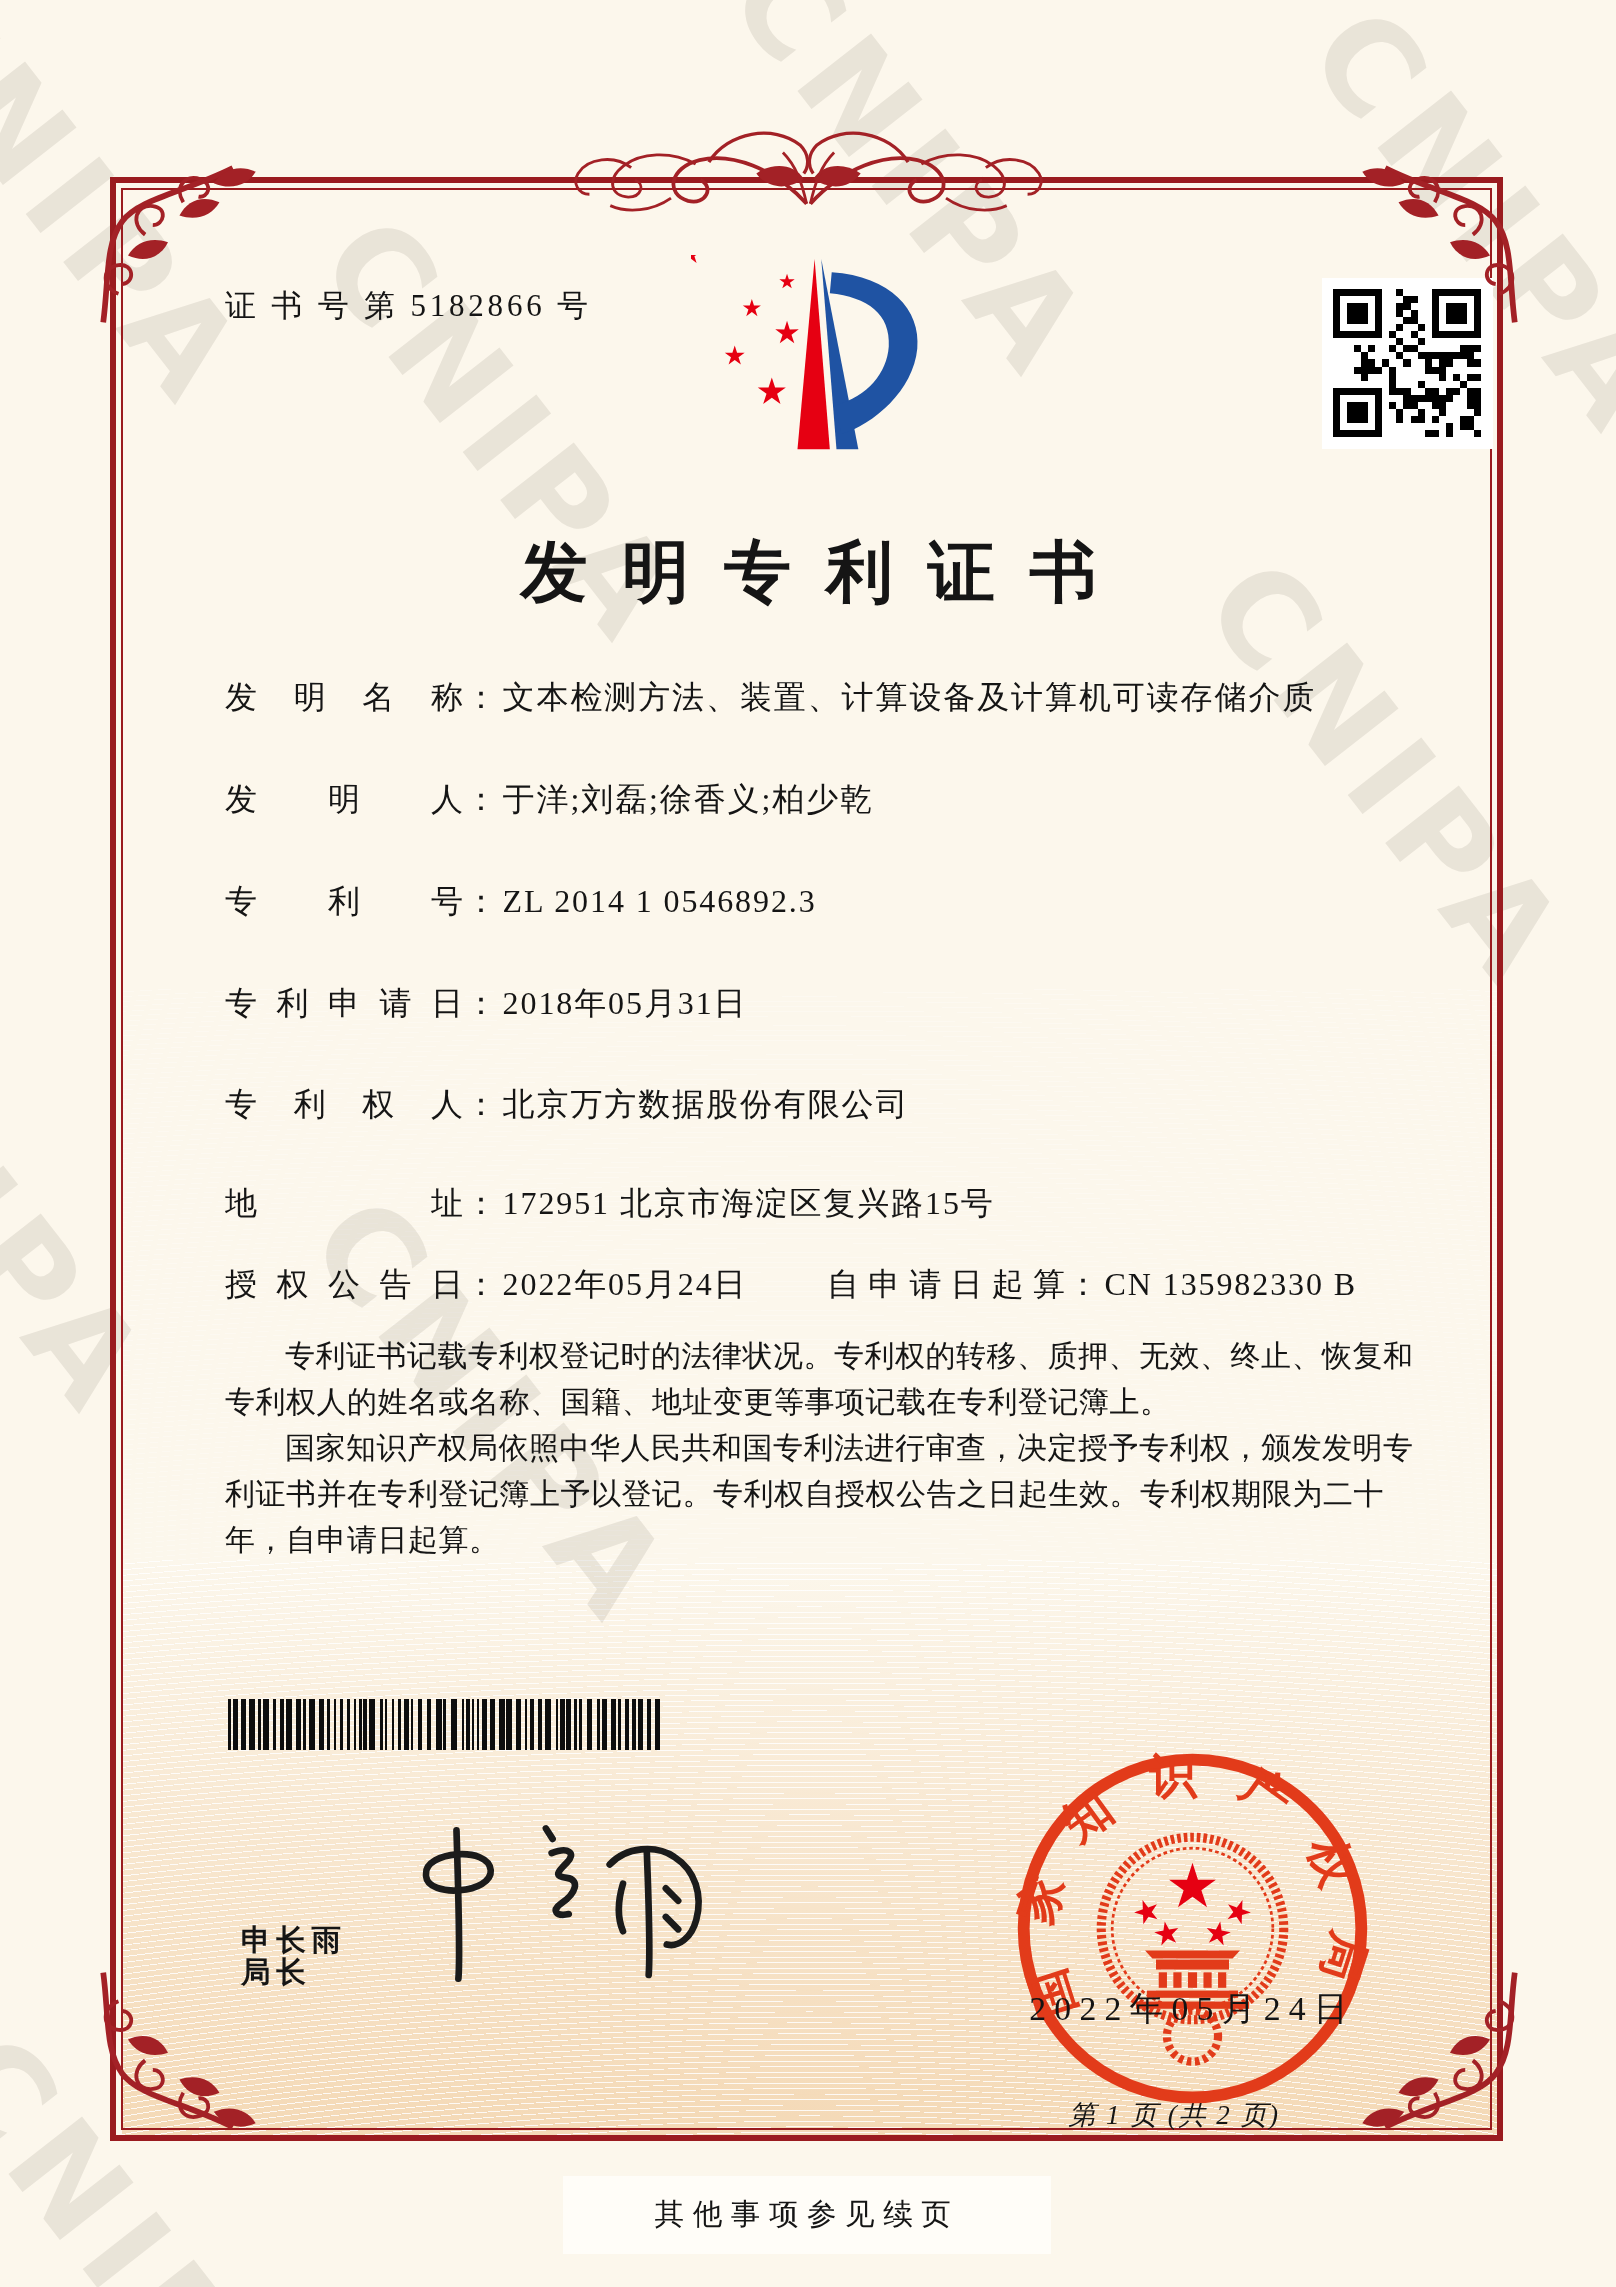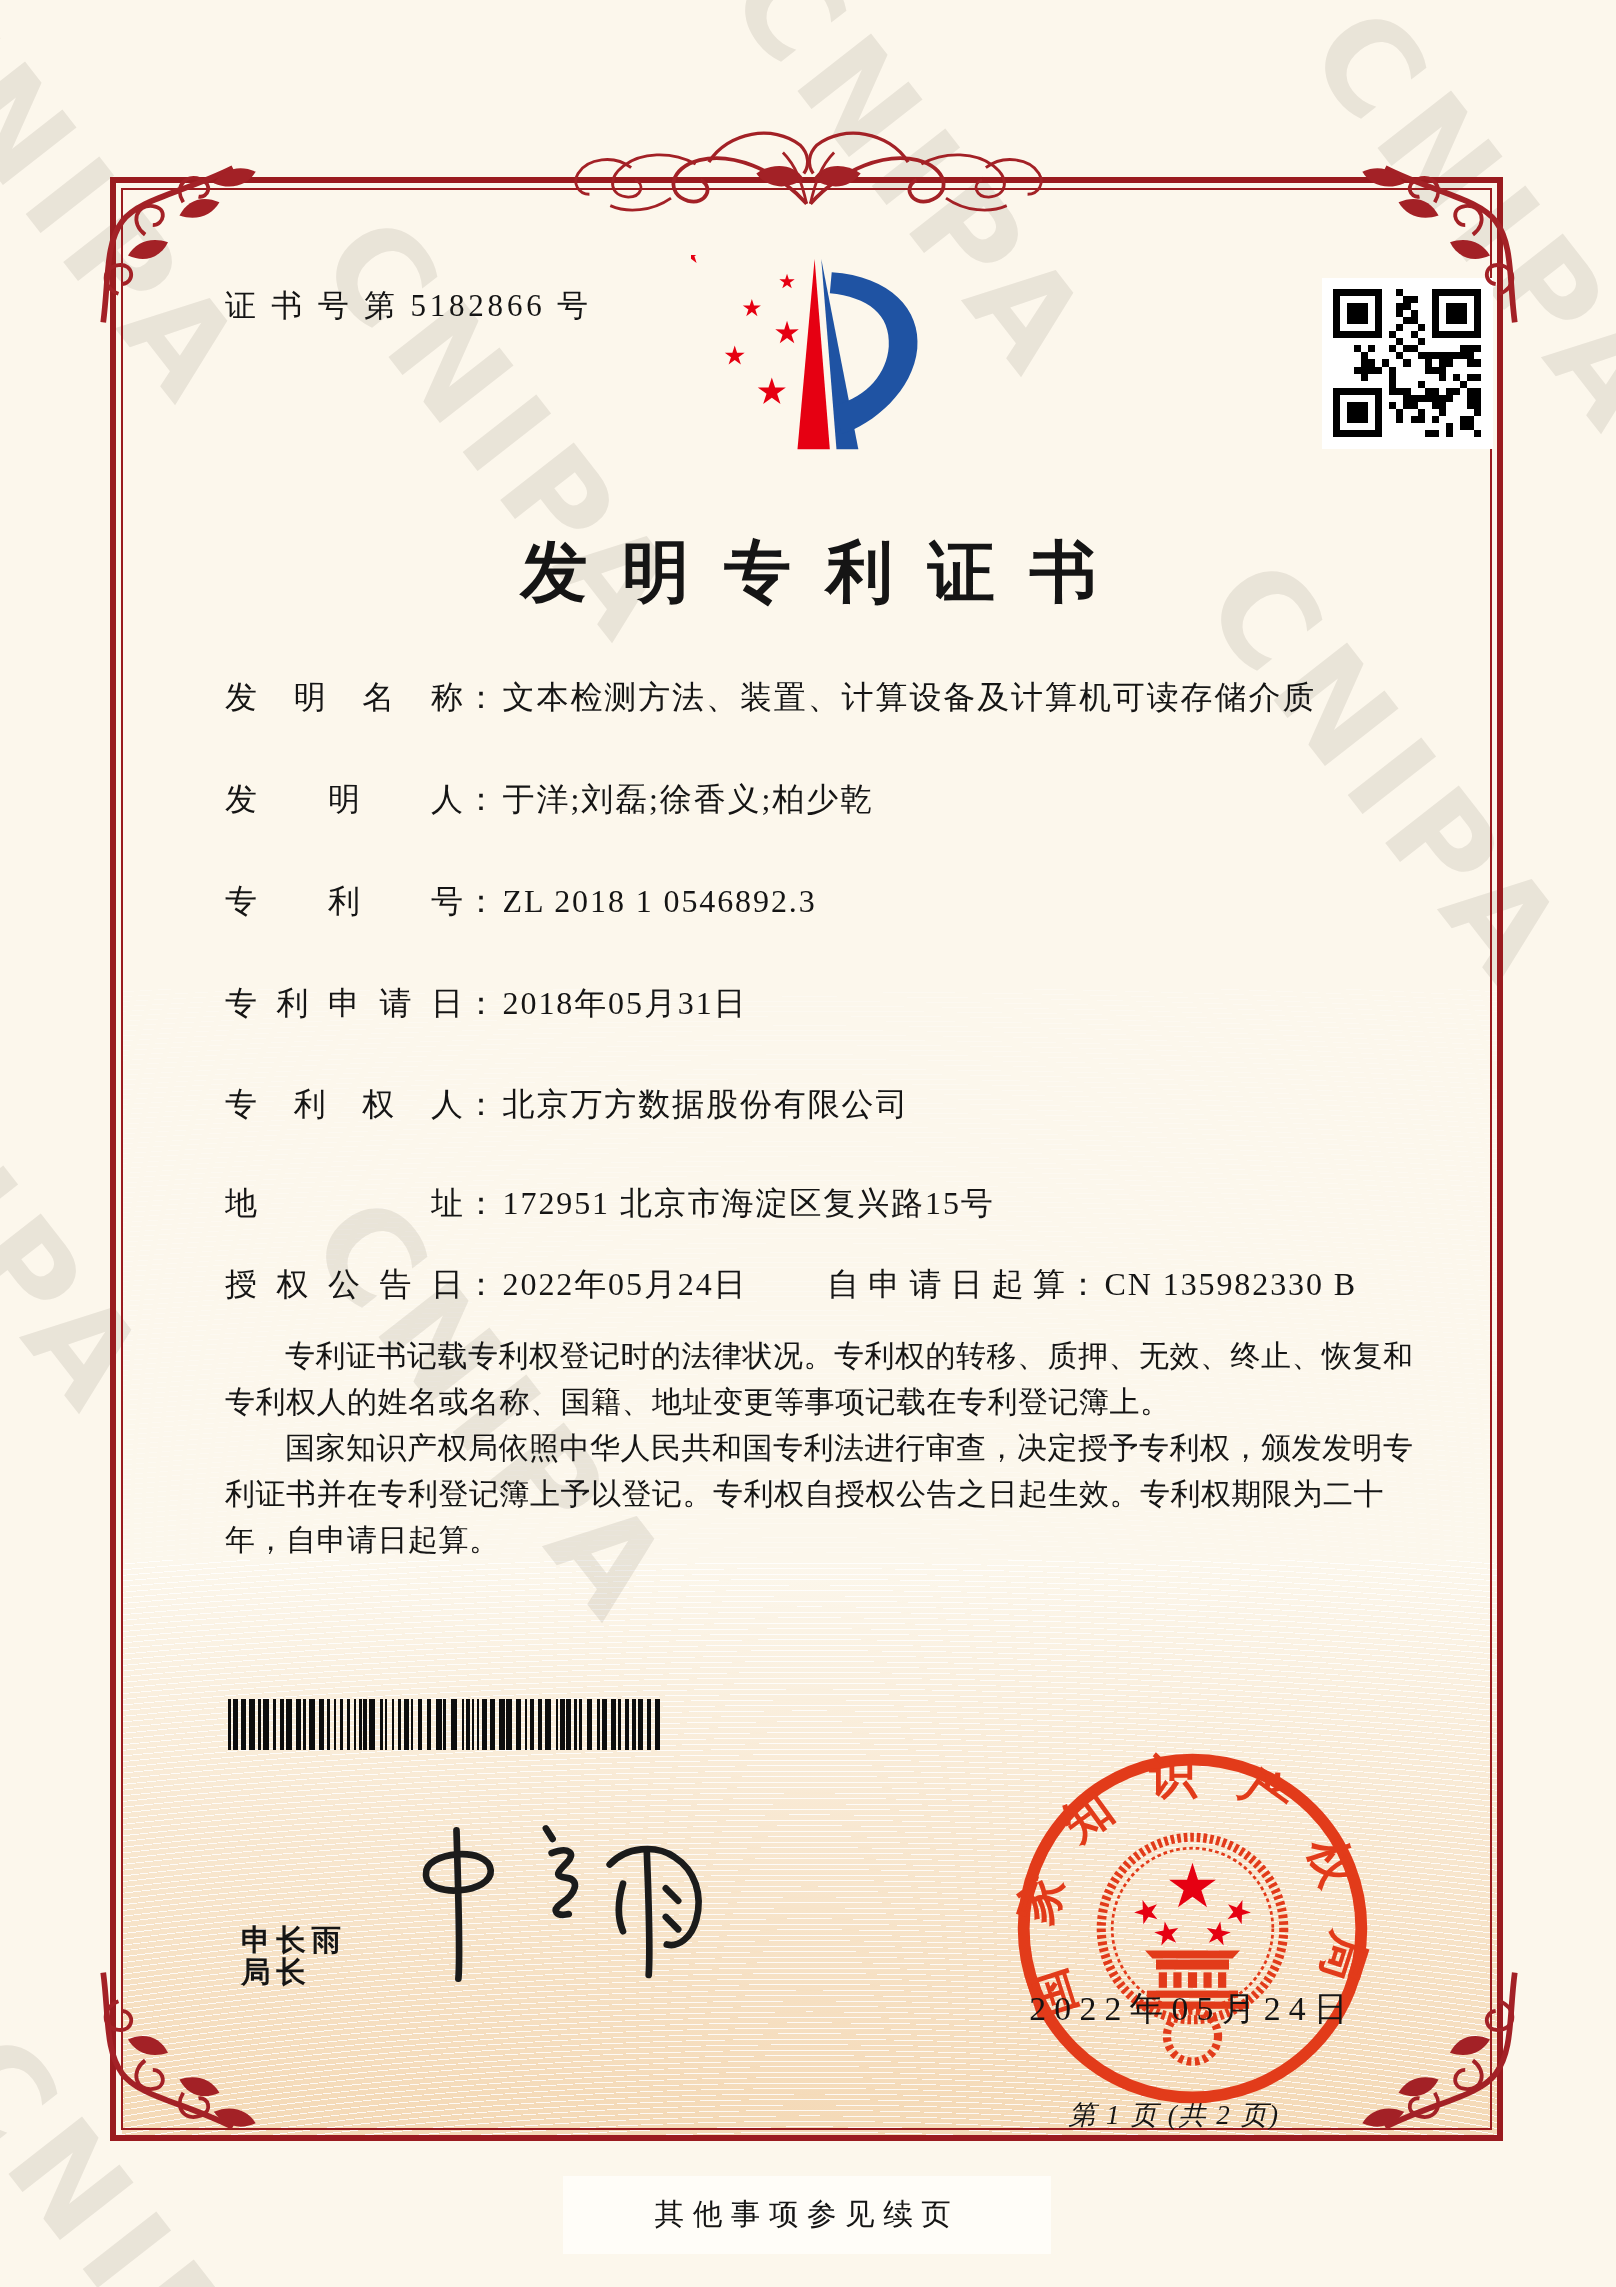--- a/index.html
+++ b/index.html
@@ -256,21 +256,21 @@
 
   <div class="title">发明专利证书</div>
 
   <div class="frow" style="top:676px">
     <span class="flabel">发 明 名 称</span><span class="fcolon">：</span><span class="fvalue">文本检测方法、装置、计算设备及计算机可读存储介质</span>
   </div>
   <div class="frow" style="top:778px">
     <span class="flabel">发 明 人</span><span class="fcolon">：</span><span class="fvalue">于洋;刘磊;徐香义;柏少乾</span>
   </div>
   <div class="frow" style="top:880px">
-    <span class="flabel">专 利 号</span><span class="fcolon">：</span><span class="fvalue">ZL 2018 1 0546892.3</span>
+    <span class="flabel">专 利 号</span><span class="fcolon">：</span><span class="fvalue">ZL 2014 1 0546892.3</span>
   </div>
   <div class="frow" style="top:982px">
     <span class="flabel">专利申请日</span><span class="fcolon">：</span><span class="fvalue">2018年05月31日</span>
   </div>
   <div class="frow" style="top:1083px">
     <span class="flabel">专 利 权 人</span><span class="fcolon">：</span><span class="fvalue">北京万方数据股份有限公司</span>
   </div>
   <div class="frow" style="top:1182px">
     <span class="flabel">地 址</span><span class="fcolon">：</span><span class="fvalue">172951 北京市海淀区复兴路15号</span>
   </div>

